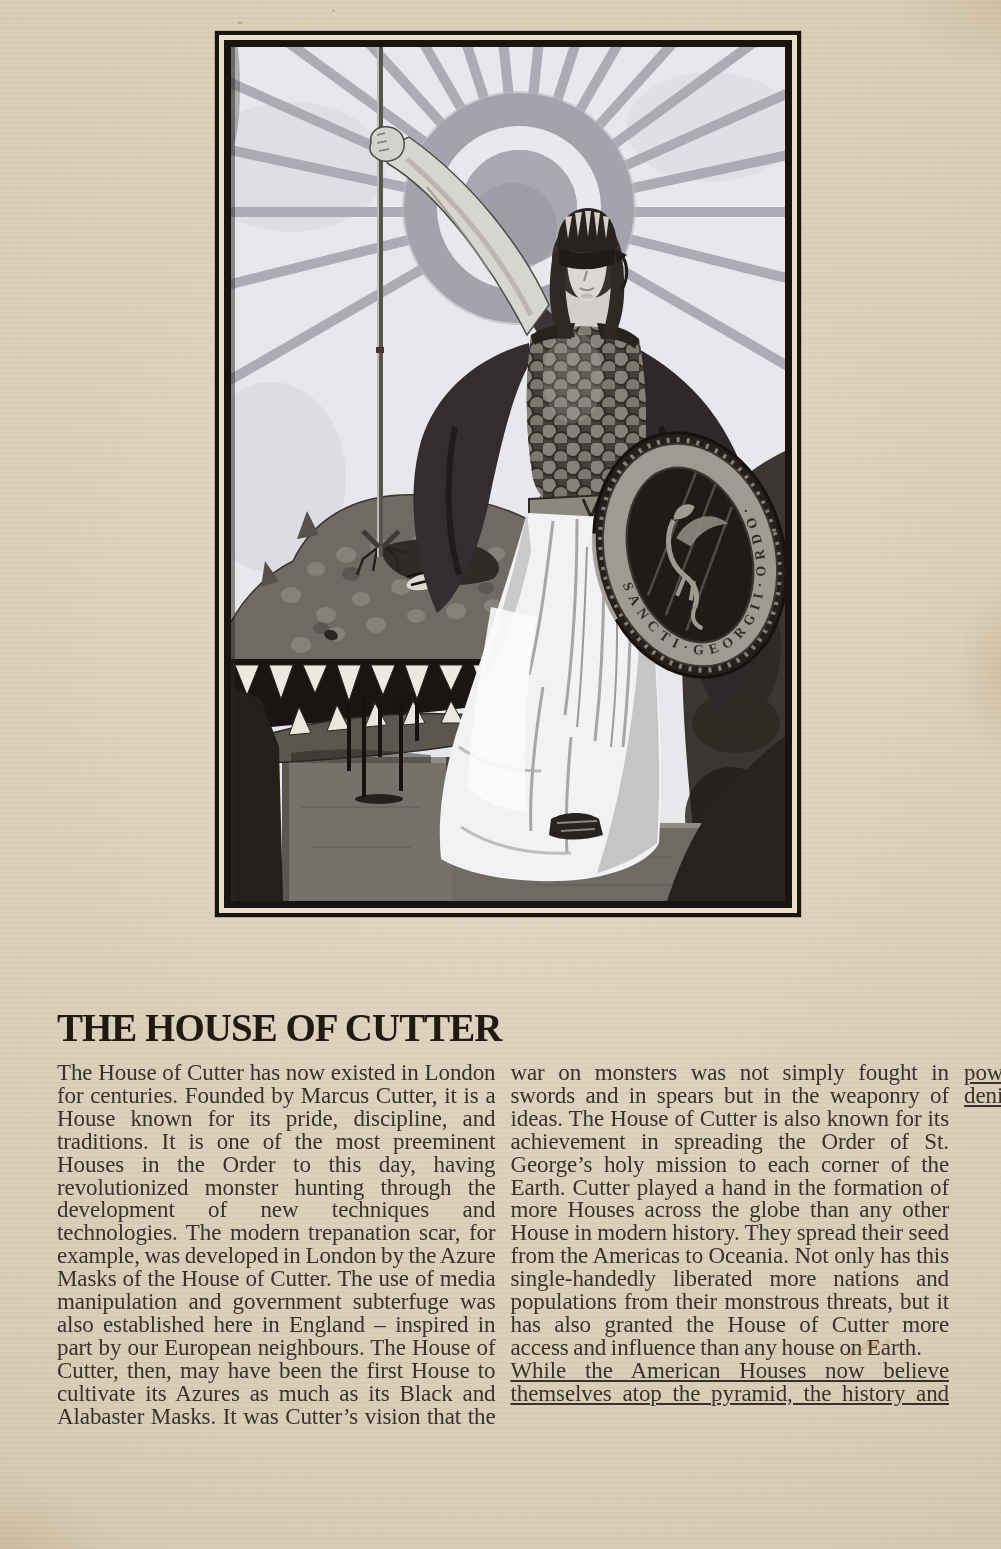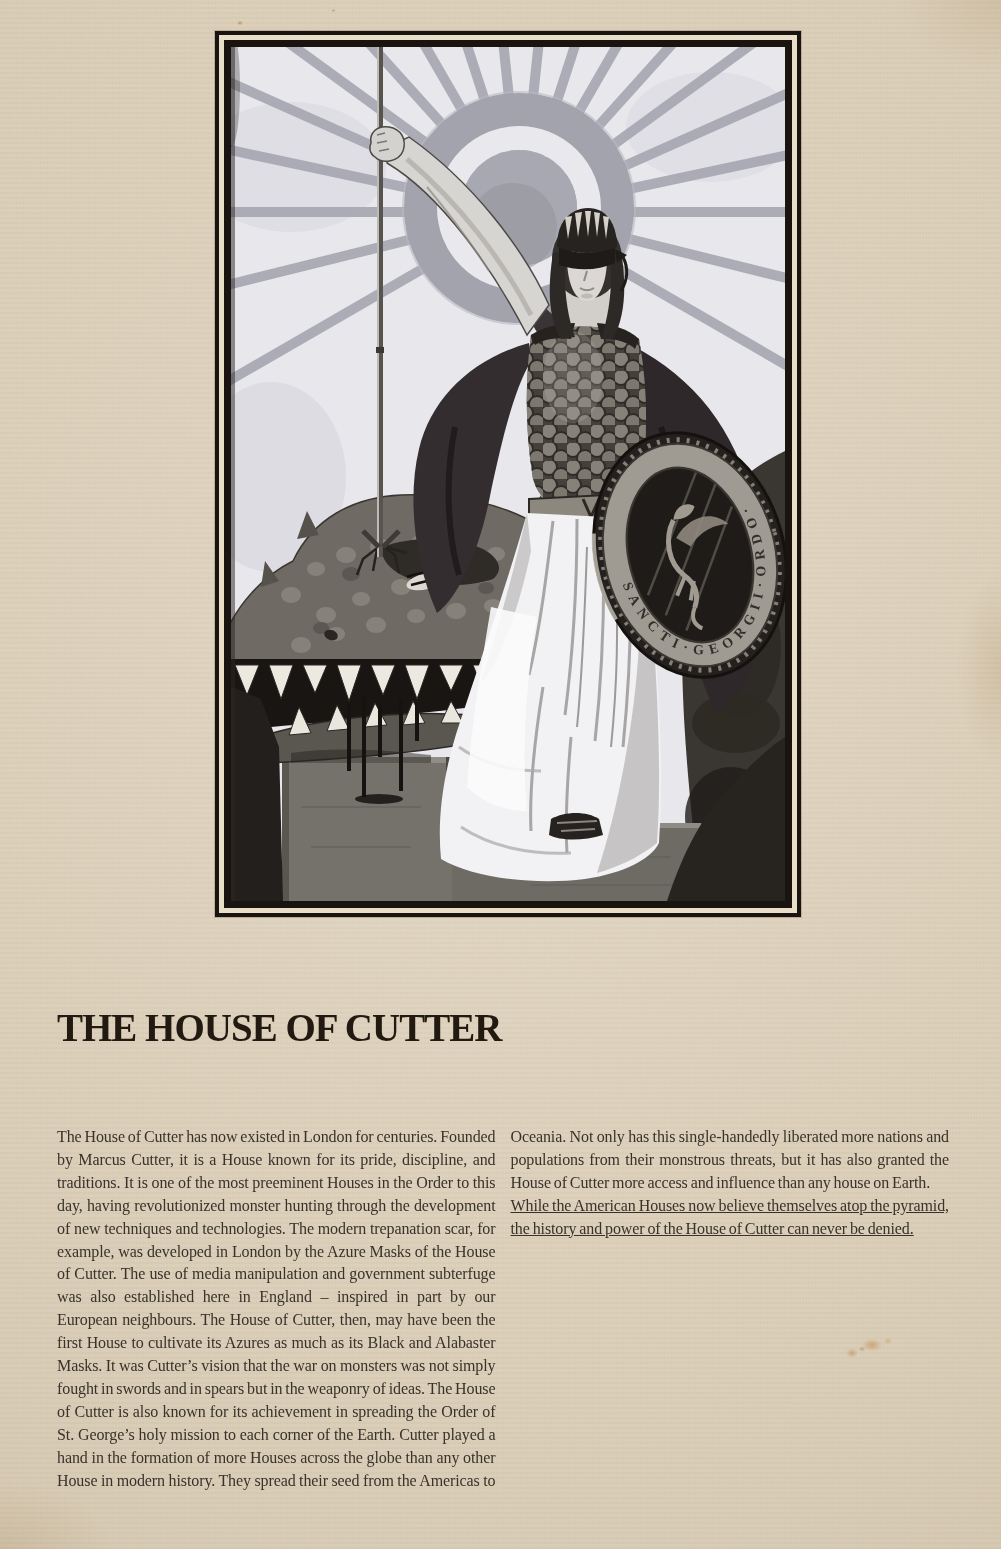--- a/index.html
+++ b/index.html
@@ -51,23 +51,23 @@
     width:100%;height:100%;box-sizing:border-box;border:7px solid #191410;overflow:hidden;background:#e8e7ec;
   }
   .frame-inner svg{display:block;width:100%;height:100%;}
 
   h1.heading{
     position:absolute;left:57px;top:1004px;margin:0;
     font-size:39px;font-weight:bold;letter-spacing:-1px;color:#221a10;
     transform:scaleY(1.04);transform-origin:left top;white-space:nowrap;
   }
   .columns{
-    position:absolute;left:57px;top:1126px;width:892px;height:384px;
+    position:absolute;left:57px;top:1062px;width:892px;height:384px;
     column-count:2;column-gap:15px;column-fill:auto;
-    font-size:16px;line-height:22.9px;text-align:justify;
+    font-size:23px;line-height:22.9px;text-align:justify;
     color:#38322a;word-spacing:-1px;letter-spacing:-0.1px;
   }
   .columns p{margin:0;}
   .columns p + p{margin-top:0;text-decoration:underline;}
 </style>
 </head>
 <body>
 
 <div class="page">
 

